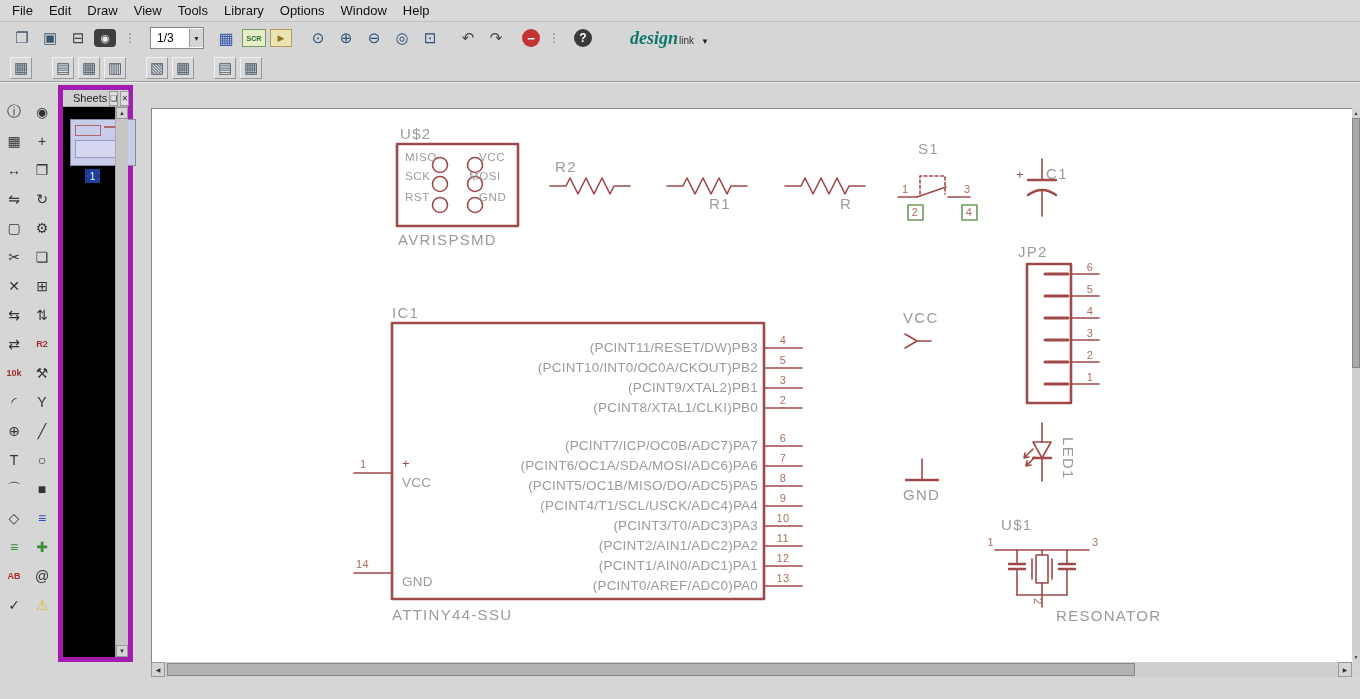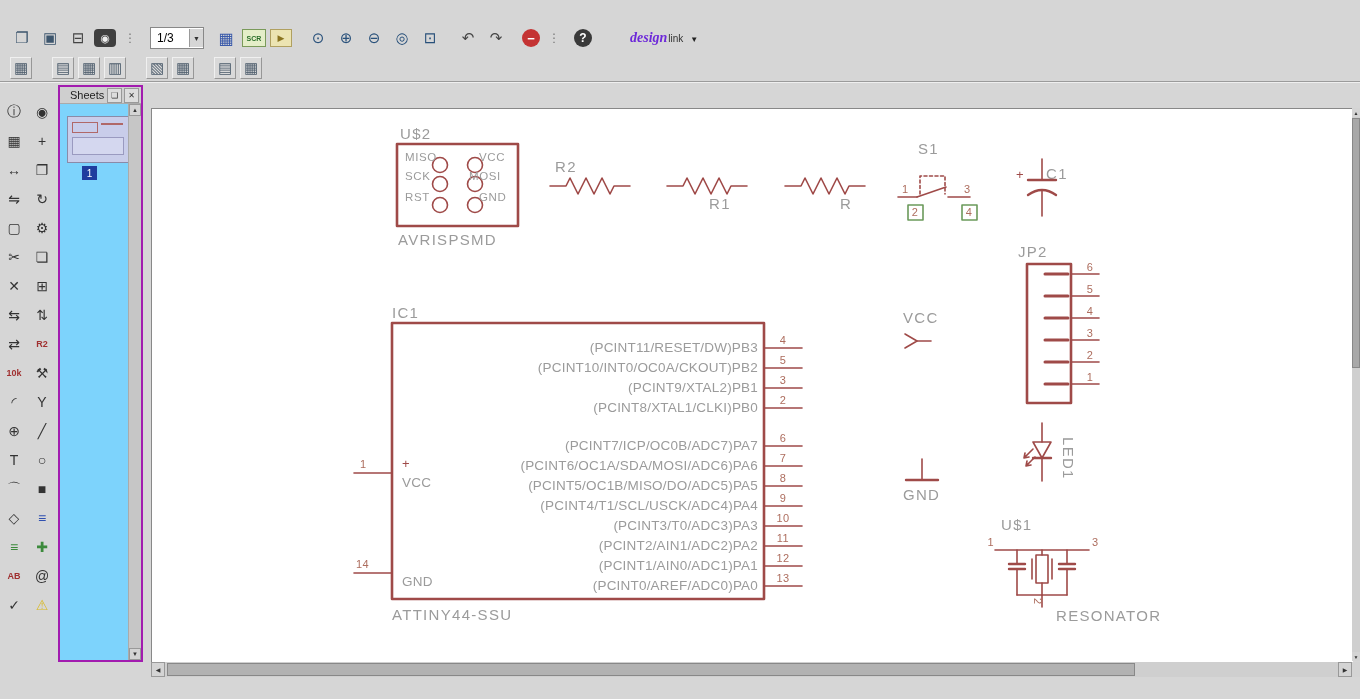--- a/index.html
+++ b/index.html
@@ -16,37 +16,37 @@
   .tbtn.cam{background:#3f3f3f;color:#eee;border-radius:4px;width:22px;height:18px;font-size:11px}
   .tbtn.scr{font-size:7px;font-weight:bold;color:#2a6e2a;background:#e4eec8;border:1px solid #7a9a5a;width:24px;height:18px}
   .tbtn.ulp{background:#ece4b2;border:1px solid #b0a060;color:#8a7420;width:22px;height:18px;font-size:9px}
   .tbtn.stop{background:#c43333;color:#fff;border-radius:50%;width:18px;height:18px;font-size:13px;font-weight:bold;line-height:1;margin-left:10px}
   .tbtn.help{background:#3a3a3a;color:#fff;border-radius:50%;width:18px;height:18px;font-size:12px;font-weight:bold;margin-left:6px}
   .tbtn.ml{margin-left:10px}
   .sep{color:#777;font-size:12px;margin:0 4px}
   .combo{height:20px;background:#fff;border:1px solid #888;display:flex;align-items:center;font-size:12px;padding-left:6px;margin:0 6px;width:46px;justify-content:space-between;cursor:pointer}
   .combo .arr{font-size:7px;color:#333;background:#d6d6d6;border-left:1px solid #999;width:13px;height:18px;display:flex;align-items:center;justify-content:center}
   #designlink{display:flex;align-items:baseline;margin-left:34px;cursor:pointer}
-  #dl1{font-family:"Liberation Serif",serif;font-style:italic;font-weight:bold;color:#6d28d9;font-size:14px}
+  #dl1{font-family:"Liberation Serif",serif;font-style:italic;font-weight:bold;color:#0f766e;font-size:18px}
   #dl2{font-size:10px;color:#333;margin-left:1px}
   #dlarr{font-size:8px;margin-left:7px;color:#222}
   
   #toolbar2{position:absolute;top:54px;left:0;width:100%;height:29px;display:flex;align-items:center;padding-left:10px;gap:4px;border-bottom:2px groove #efefef;box-sizing:border-box}
   .t2btn{width:22px;height:22px;font-size:15px;color:#4a5a6a;display:flex;align-items:center;justify-content:center;border:1px solid;border-color:#f0f0f0 #979797 #979797 #f0f0f0;background:#d9d9d9;cursor:pointer}
   .t2btn.gap{margin-left:16px}
   
   #workspace{position:absolute;top:85px;left:0;width:1360px;height:595px}
   #palette{position:absolute;left:0;top:12px;width:57px;display:grid;grid-template-columns:28px 28px;grid-auto-rows:29px;justify-items:center;align-items:center}
   .tool{width:26px;height:26px;display:flex;align-items:center;justify-content:center;font-size:14px;color:#333;cursor:pointer}
   .tool.red-text{font-size:9px;color:#a03030;font-weight:bold}
   .tool.yellow{color:#d8b820}
   .tool.blue{color:#3050b0}
   .tool.green{color:#3c8a3c}
   
-  #sheets-panel{position:absolute;left:58px;top:0;width:85px;height:577px;border:2px solid #a21caf;background:#7dd3fc;box-sizing:border-box}
+  #sheets-panel{position:absolute;left:58px;top:0;width:75px;height:577px;border:5px solid #a21caf;background:#000000;box-sizing:border-box}
   .ph{height:17px;display:flex;align-items:center;background:#cfcfcf;border-bottom:1px solid #aaa;padding:0 2px;gap:2px;box-sizing:border-box}
   .pt{font-size:11px;color:#222;flex:1;padding-left:8px}
   .pbtn{font-size:8px;width:13px;height:13px;display:flex;align-items:center;justify-content:center;border:1px solid #999;background:#ddd;color:#333;cursor:pointer}
   .pbody{position:relative;height:calc(100% - 17px)}
   .thumb{position:absolute;left:7px;top:12px;width:64px;height:45px;background:#c9cdea;border:1px solid #8a8aa8;cursor:pointer}
   .thumb .t1{position:absolute;left:4px;top:5px;width:24px;height:9px;border:1px solid #b06868}
   .thumb .t2{position:absolute;left:33px;top:6px;width:22px;height:2px;background:#b06868}
   .thumb .t3{position:absolute;left:4px;top:20px;width:50px;height:16px;border:1px solid #9a9ac0;background:#d4d7ef}
   .sheetnum{position:absolute;left:22px;top:62px;width:15px;height:14px;background:#1f3d9e;color:#fff;font-size:10px;display:flex;align-items:center;justify-content:center;cursor:pointer}
   .pscroll{position:absolute;right:0;top:0;width:13px;height:100%;background:#c6c6c6;border-left:1px solid #aaa;box-sizing:border-box}
@@ -88,20 +88,32 @@
   .sbspacer{flex:1}
   .sbgreen{width:13px;height:13px;background:#3f9a3f;border:1px solid #2a6a2a;border-radius:2px;cursor:pointer}
   .sbdark{width:13px;height:13px;background:#1a1a1a;border-radius:50%;position:relative;cursor:pointer}
   .sbdark::after{content:"";position:absolute;left:4px;top:4px;width:5px;height:5px;background:#cfcfcf;border-radius:50%}
 </style>
 </head>
 <body>
 
 <div id="app">
 
+  <div id="menubar">
+
+  <span class="menu-item">File</span>
+      <span class="menu-item">Edit</span>
+      <span class="menu-item">Draw</span>
+      <span class="menu-item">View</span>
+      <span class="menu-item">Tools</span>
+      <span class="menu-item">Library</span>
+      <span class="menu-item">Options</span>
+      <span class="menu-item">Window</span>
+      <span class="menu-item">Help</span>
+    </div>
 
   <div id="toolbar1">
     <button class="tbtn">❐</button>
     <button class="tbtn">▣</button>
     <button class="tbtn c-dark">⊟</button>
     <button class="tbtn cam">◉</button>
     <span class="sep">⋮</span>
     <div class="combo">
       <span>1/3</span>
       <span class="arr">▼</span>

